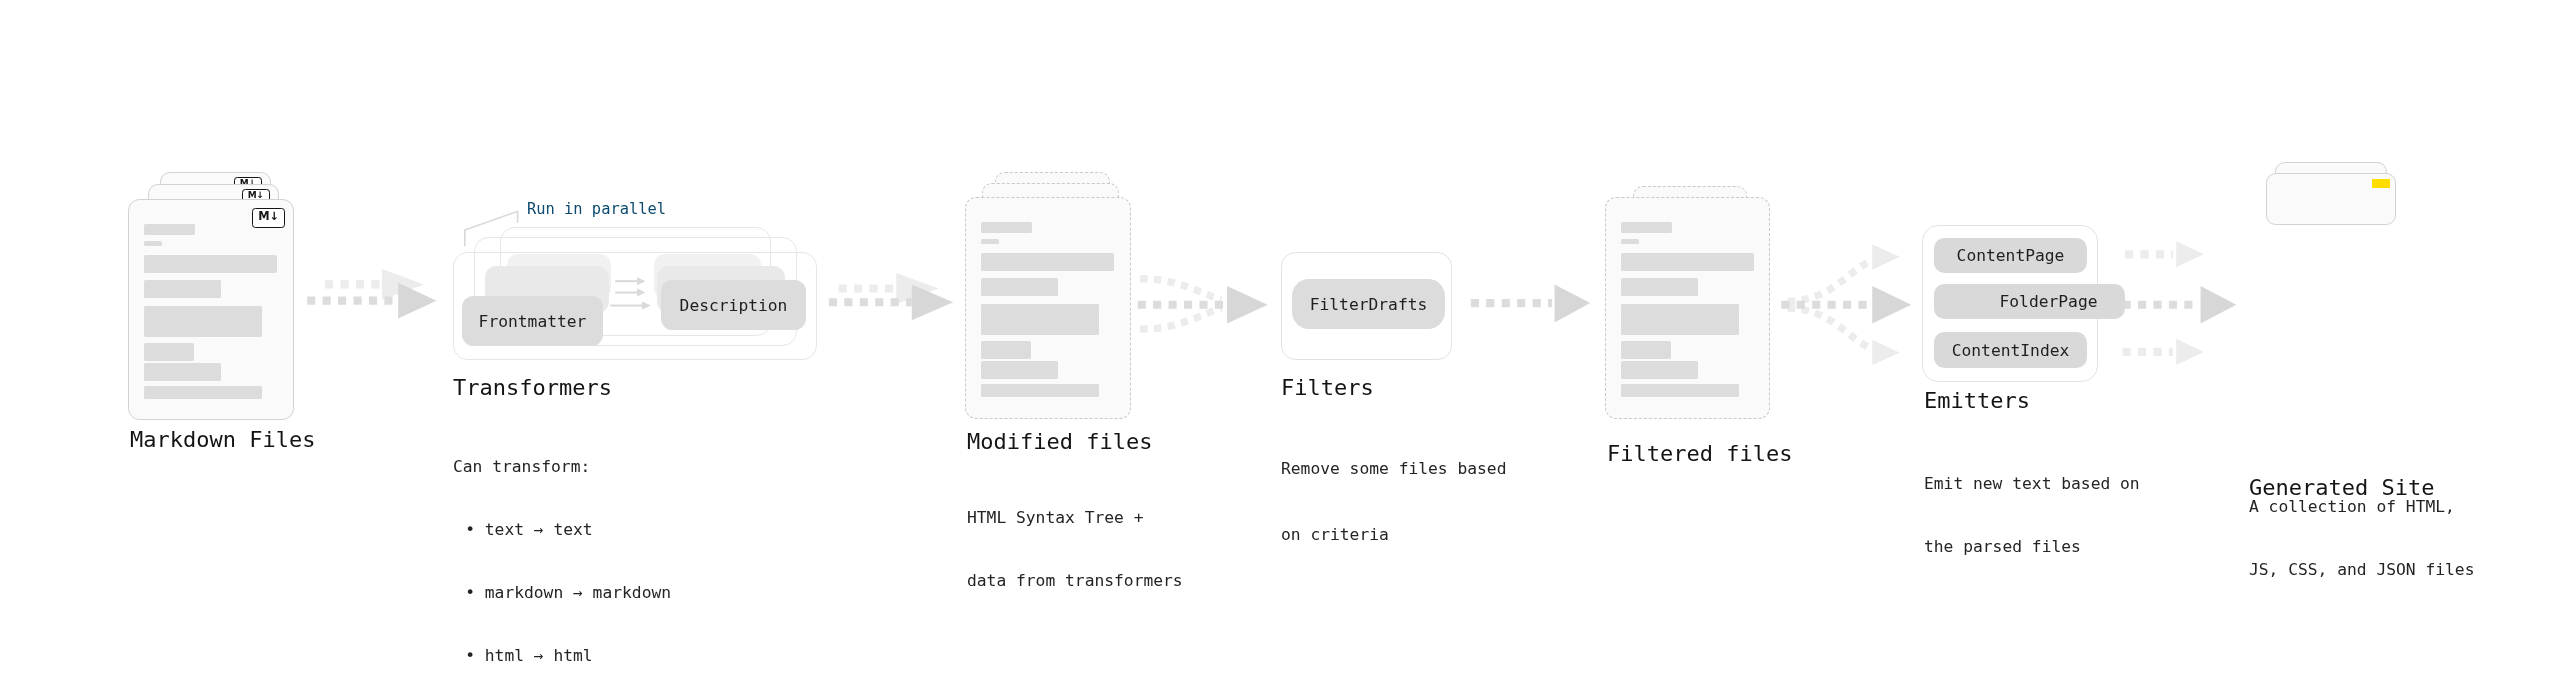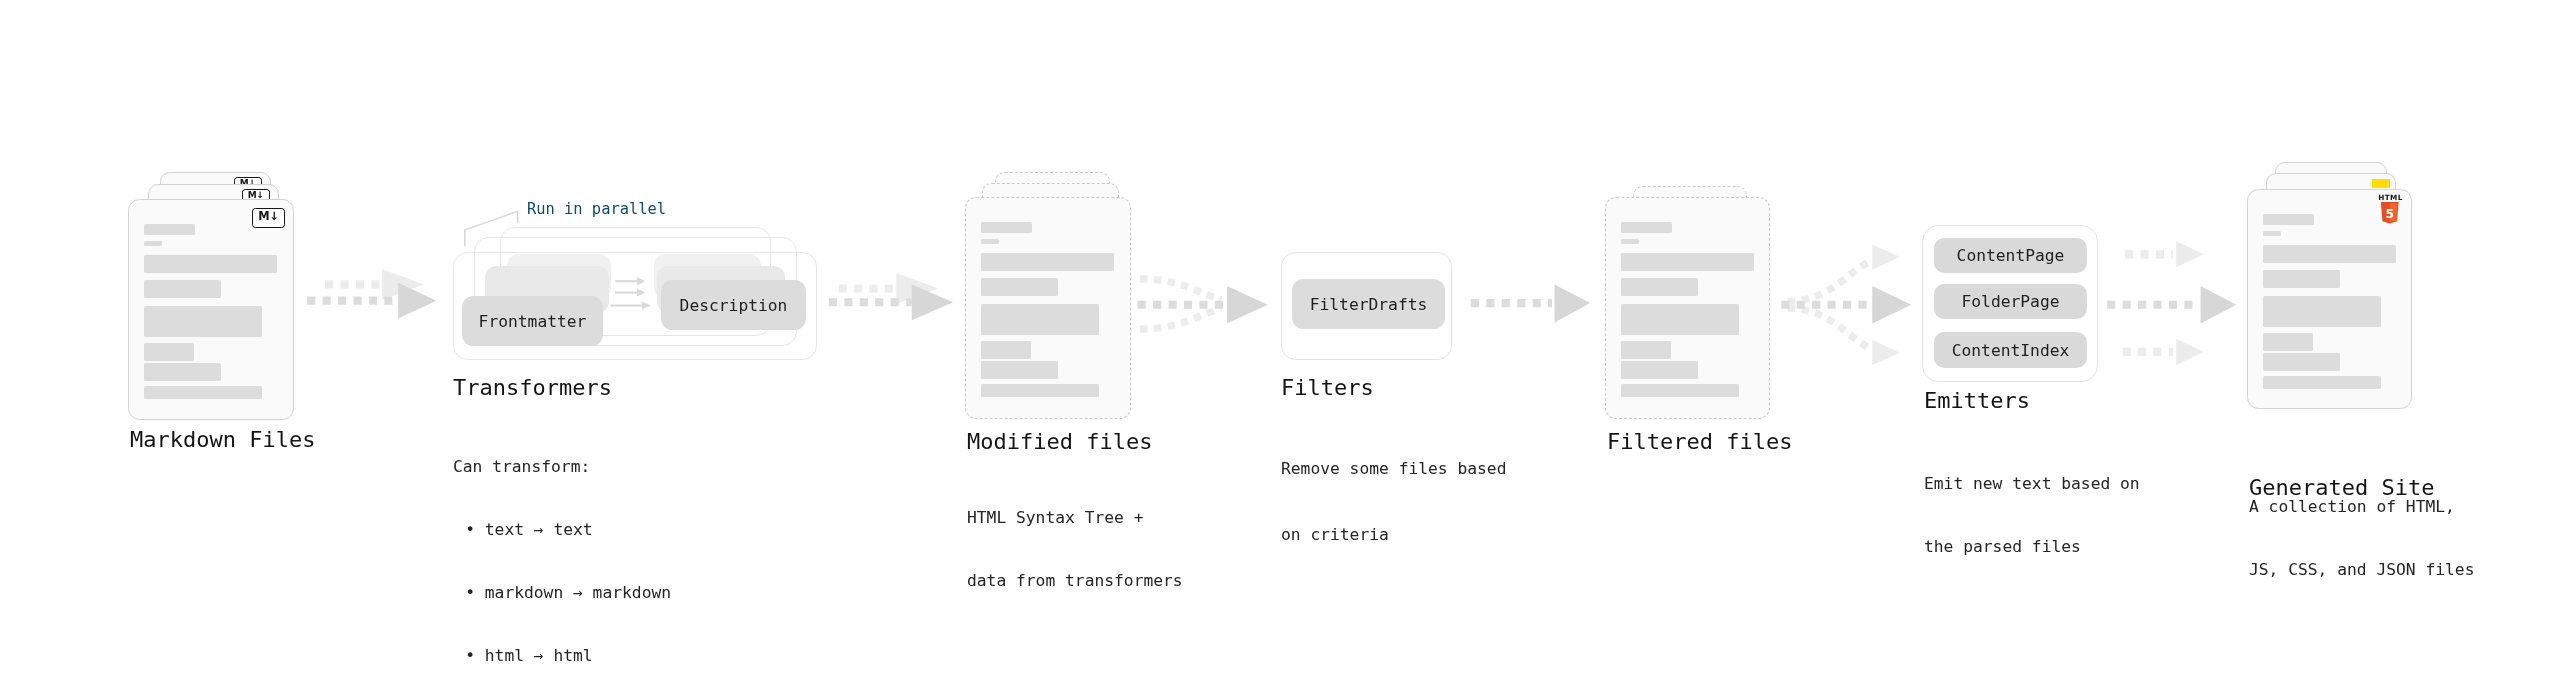--- a/index.html
+++ b/index.html
@@ -175,21 +175,21 @@
         <div></div>
     </div>
   </div>
   <div class="section-title" style="left:967px;top:429px;">Modified files</div>
   <div class="section-desc" style="left:967px;top:465px;">
     <div>HTML Syntax Tree +</div>
     <div>data from transformers</div>
   </div>
 
   <div class="outline-box darker" style="left:1281px;top:252px;width:171px;height:108px;"></div>
-  <div class="pill" style="left:1292px;top:279px;width:153px;height:50px;">
+  <div class="pill" style="left:1292px;top:279px;width:153px;height:50px;border-radius:17px;">
     <span>FilterDrafts</span>
   </div>
   <div class="section-title" style="left:1281px;top:375px;">Filters</div>
   <div class="section-desc" style="left:1281px;top:414px;line-height:22px;">
     <div>Remove some files based</div>
     <div>on criteria</div>
   </div>
 
   <div class="doc-card dashed" style="left:1633px;top:186px;width:114px;height:52px;border-radius:9.8px;"></div>
   <div class="doc-card dashed" style="left:1605px;top:197px;width:165px;height:222px;">
@@ -197,67 +197,47 @@
       <div></div>
         <div></div>
         <div></div>
         <div></div>
         <div></div>
         <div></div>
         <div></div>
         <div></div>
     </div>
   </div>
-  <div class="section-title" style="left:1607px;top:429px;">Filtered files</div>
+  <div class="section-title" style="left:1607px;top:441px;">Filtered files</div>
 
   <div class="outline-box darker" style="left:1922px;top:225px;width:176px;height:157px;border-radius:16.3px;"></div>
   <div class="pill emit" style="left:1934px;top:238px;width:153px;height:35px;">
     <span>ContentPage</span>
   </div>
-  <div class="pill emit" style="left:1934px;top:284px;width:153px;height:35px;">
+  <div class="pill emit" style="left:1934px;top:284px;width:153px;height:35px;padding-left:38px;">
     <span>FolderPage</span>
   </div>
   <div class="pill emit" style="left:1934px;top:332px;width:153px;height:36px;">
     <span>ContentIndex</span>
   </div>
   <div class="section-title" style="left:1924px;top:388px;">Emitters</div>
   <div class="section-desc" style="left:1924px;top:431px;">
     <div>Emit new text based on</div>
     <div>the parsed files</div>
   </div>
 
   <div class="doc-card" style="left:2275px;top:162px;width:112px;height:52px;border-radius:9.8px;">
     <div class="css-badge">
       <div class="t">CSS</div>
       <div class="bluebar"></div>
     </div>
   </div>
   <div class="doc-card" style="left:2266px;top:173px;width:130px;height:52px;border-radius:9.8px;">
     <div class="js-badge"></div>
   </div>
-  <div class="doc-card" style="left:2247px;top:189px;width:165px;height:220px;">
-    <div class="html5">
-      <div class="lbl">HTML</div>
-      <svg width="19.5" height="22" viewBox="0 0 24 27">
-        <path d="M1 0 H23 L21 23.5 L12 26.5 L3 23.5 Z" fill="#e44d26"></path>
-        <path d="M12 1.5 H21.8 L20.1 22.4 L12 25 Z" fill="#f16529"></path>
-        <text x="12" y="20" text-anchor="middle" font-size="15" font-weight="bold" fill="#ffffff" font-family="DejaVu Sans, Liberation Sans, sans-serif">5</text>
-      </svg>
-    </div>
-    <div class="bars">
-      <div></div>
-        <div></div>
-        <div></div>
-        <div></div>
-        <div></div>
-        <div></div>
-        <div></div>
-        <div></div>
-    </div>
-  </div>
   <div class="section-title" style="left:2249px;top:438px;margin-top:37px;">Generated Site</div>
   <div class="section-desc" style="left:2249px;top:454px;">
     <div>A collection of HTML,</div>
     <div>JS, CSS, and JSON files</div>
   </div>
 
 </div>
 
 
 </body></html>

